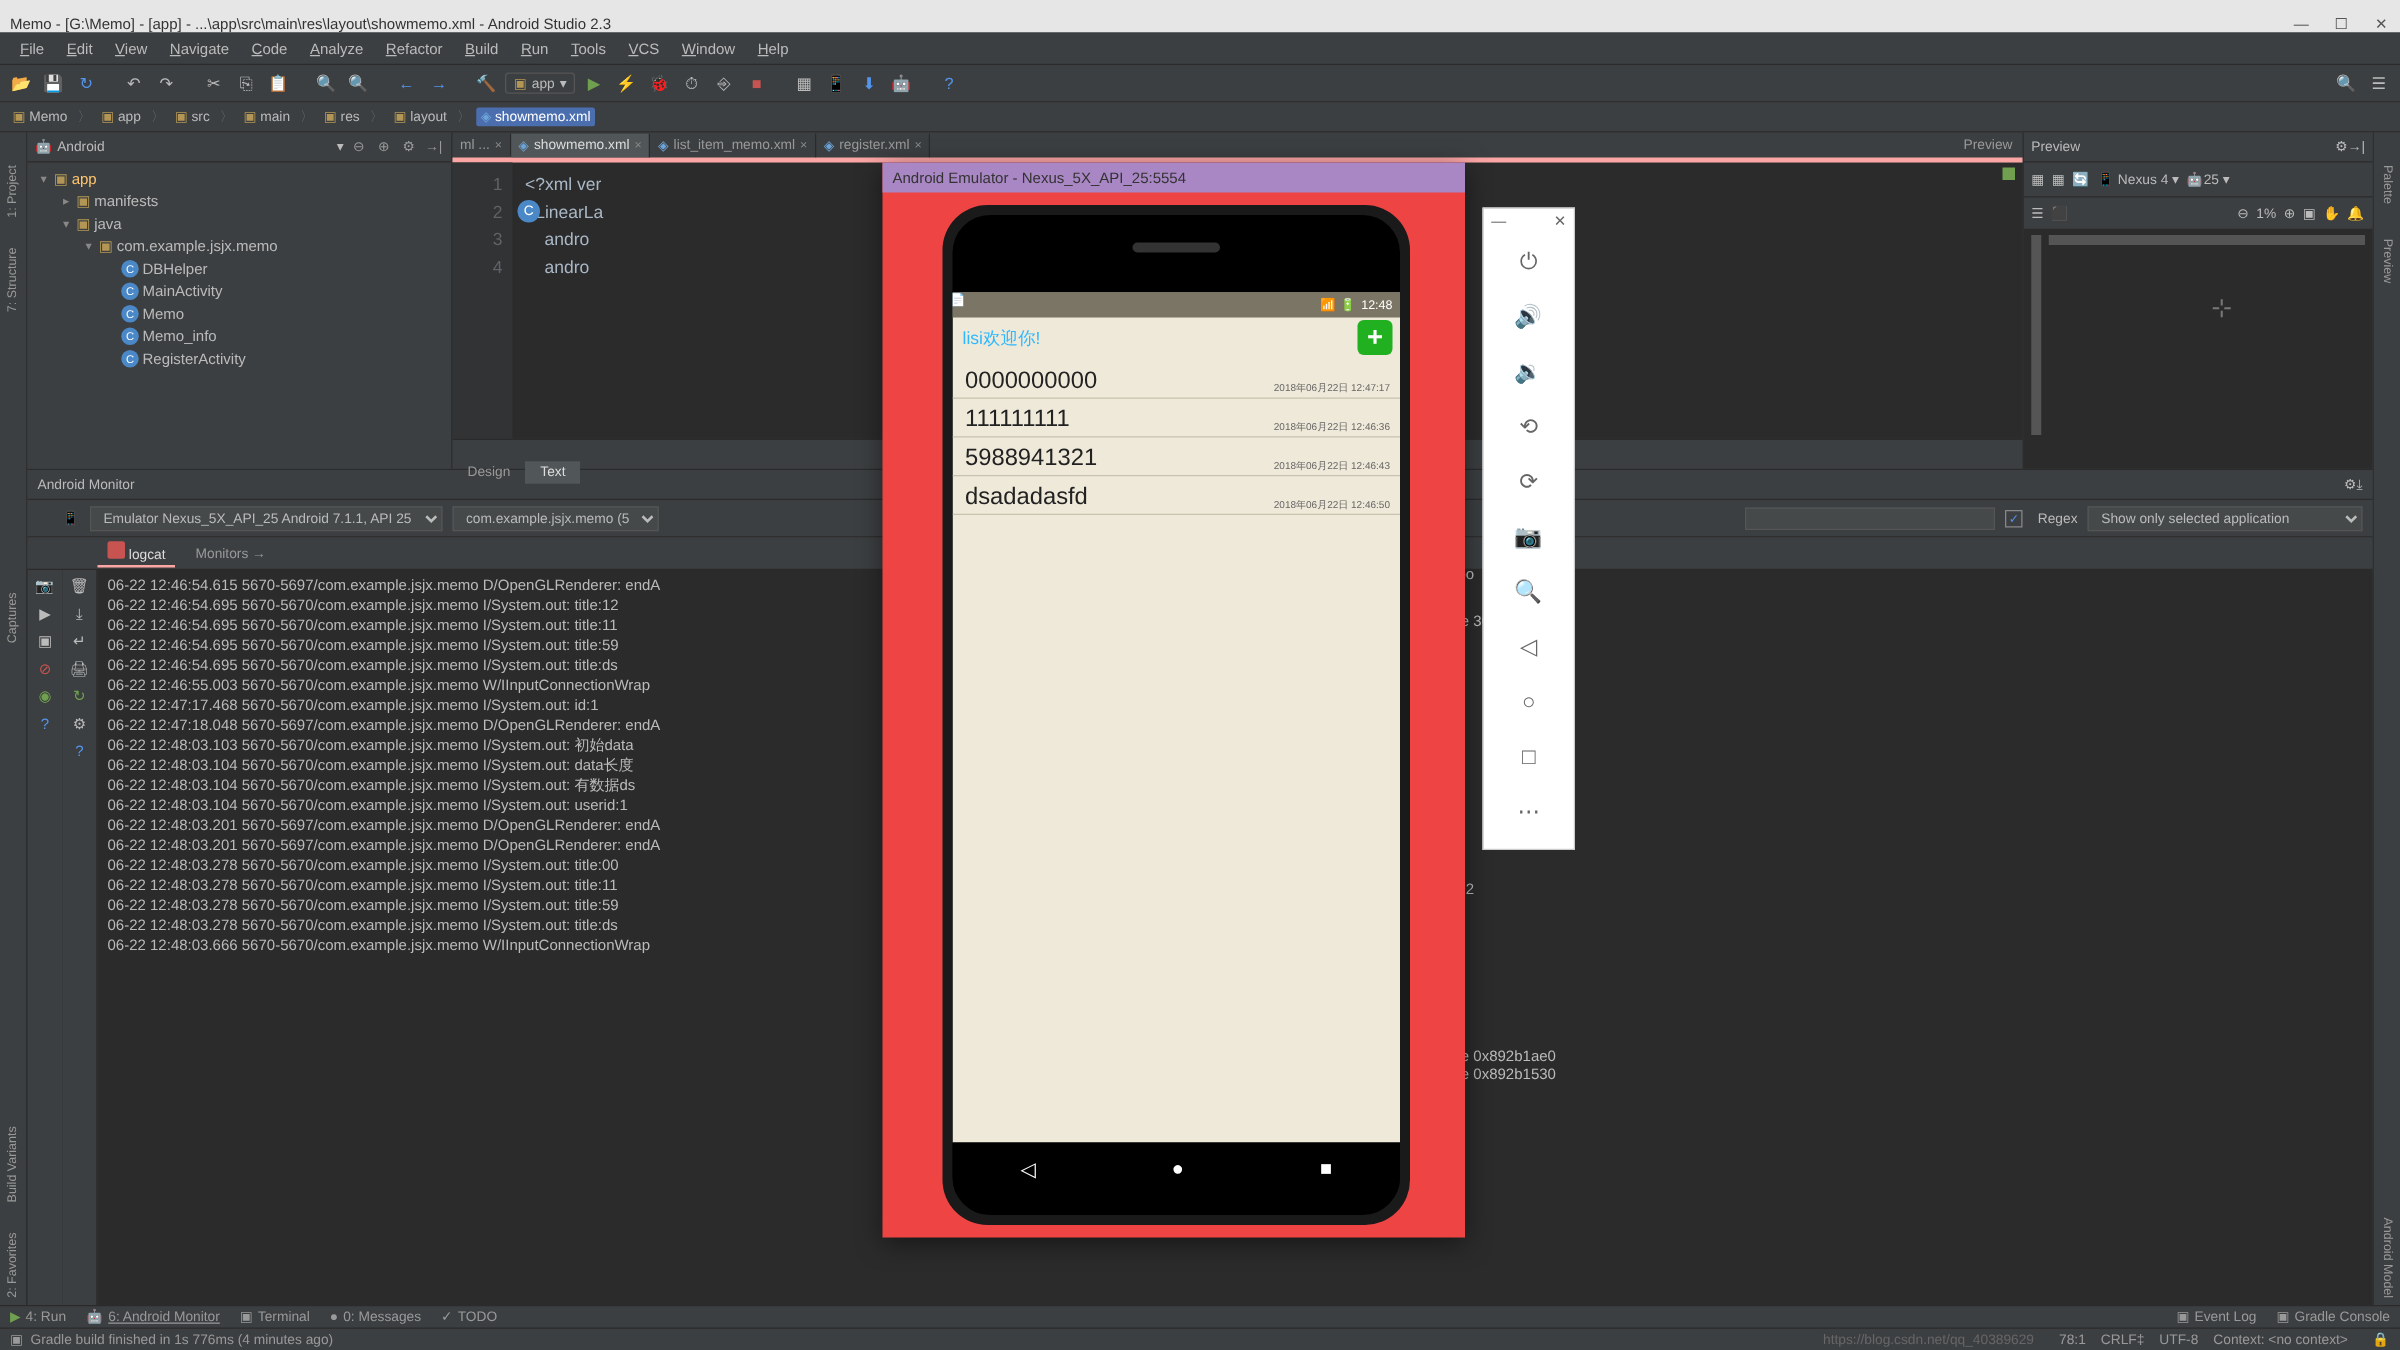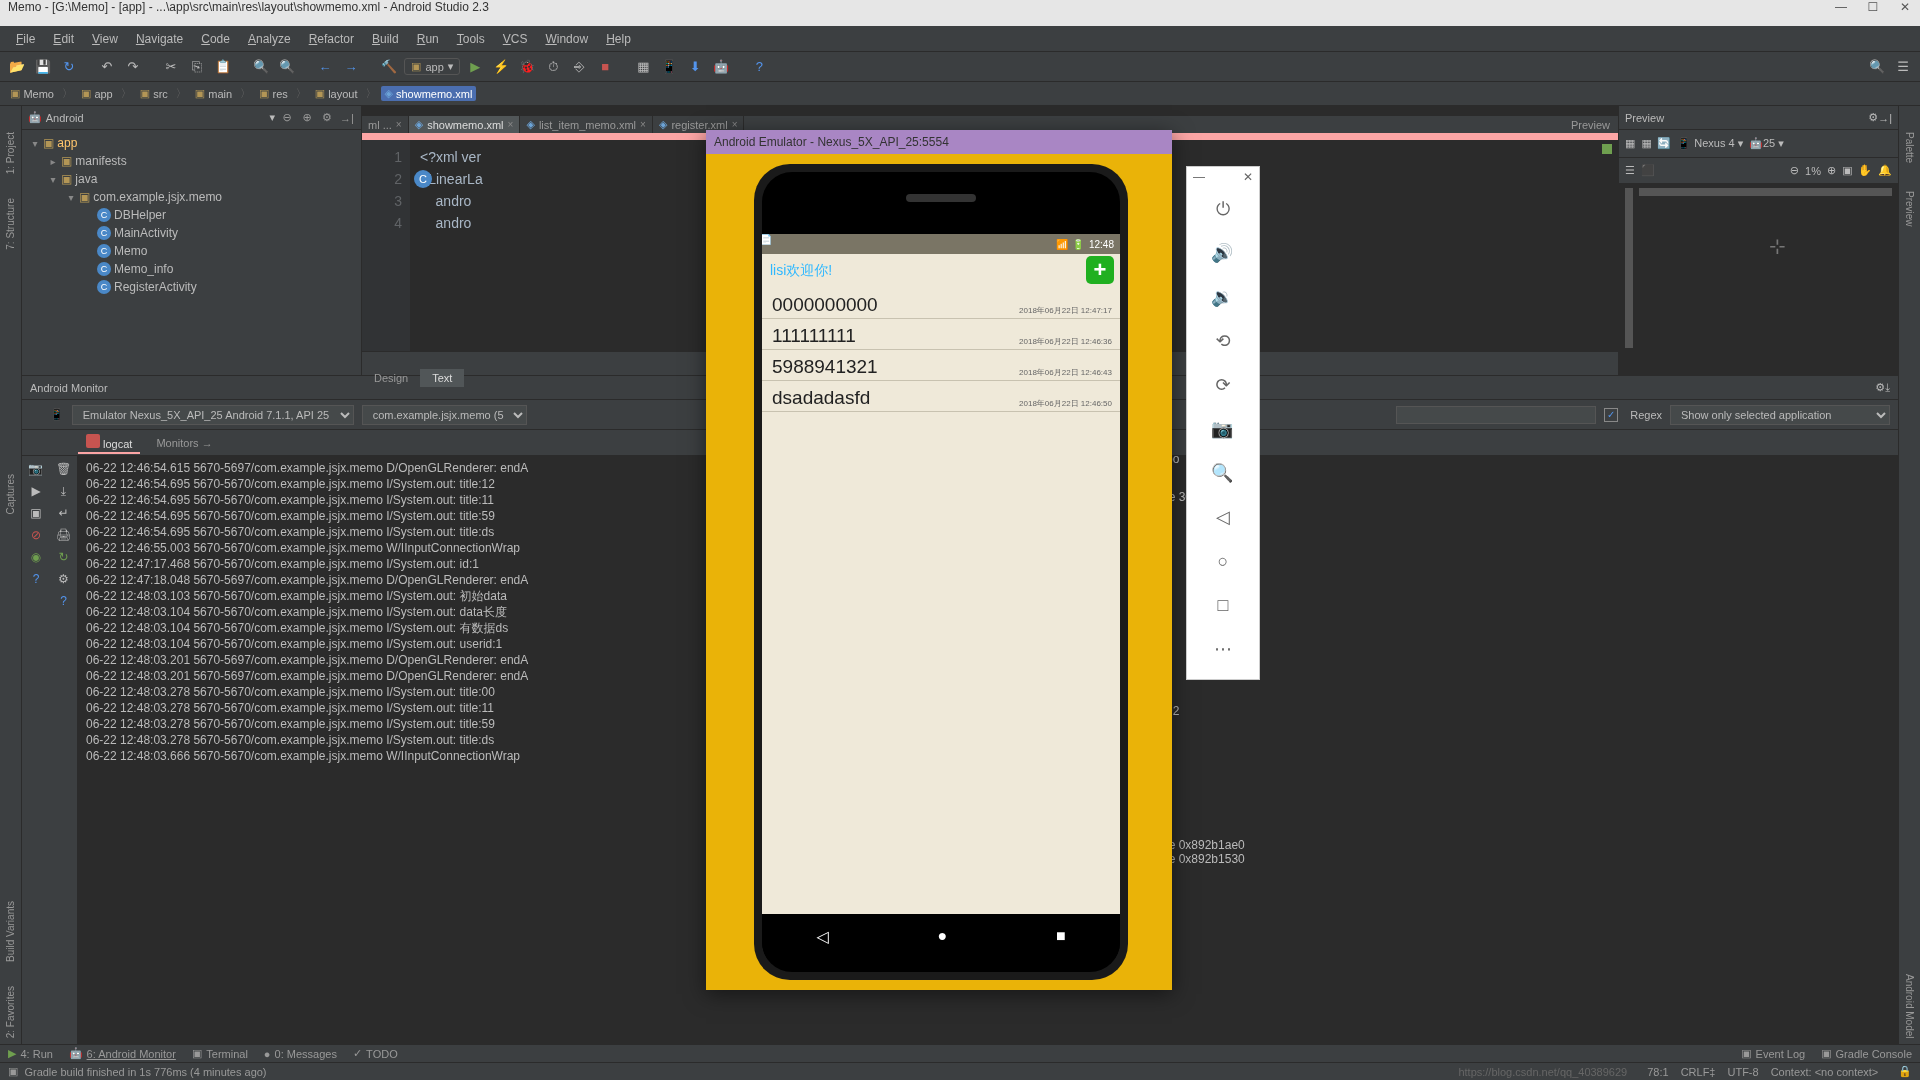--- a/index.html
+++ b/index.html
@@ -1,17 +1,17 @@
 <!DOCTYPE html>
 <html><head>
 <meta charset="utf-8">
 <style>
 *{box-sizing:border-box;margin:0;padding:0;font-family:"Segoe UI",Arial,sans-serif;}
 body{background:#3c3f41;color:#bbb;font-size:12px;overflow:hidden;width:1920px;height:1080px;position:relative;}
-.titlebar{height:26px;background:#e6e6e6;color:#333;display:flex;align-items:flex-start;padding:0 8px;font-size:12px;}
+.titlebar{height:26px;background:#e6e6e6;color:#333;display:flex;align-items:flex-end;padding:0 8px;font-size:12px;}
 .titlebar .wctrls{margin-left:auto;display:flex;gap:18px;color:#555;}
 .titlebar .wctrls span{width:14px;text-align:center;}
 .menubar{height:26px;background:#3c3f41;display:flex;align-items:center;padding:0 8px;gap:2px;border-bottom:1px solid #2b2b2b;}
 .menubar .m{padding:3px 8px;color:#bbb;cursor:default;}
 .menubar .m u{text-decoration:underline;}
 .toolbar{height:30px;background:#3c3f41;display:flex;align-items:center;padding:0 6px;gap:4px;border-bottom:1px solid #2b2b2b;}
 .tb{width:22px;height:22px;display:flex;align-items:center;justify-content:center;color:#bbb;font-size:13px;}
 .tb.sep{width:8px;}
 .tb.green{color:#6f9f4f;}
 .tb.red{color:#c75450;}
@@ -35,21 +35,21 @@
 .projhead{height:24px;display:flex;align-items:center;padding:0 6px;gap:4px;border-bottom:1px solid #2b2b2b;font-size:11px;}
 .projhead .dd{flex:1;}
 .projhead .ic{width:16px;text-align:center;color:#999;}
 .tree{flex:1;overflow:auto;padding:4px 0;font-size:12px;}
 .tree .row{display:flex;align-items:center;height:18px;padding-left:8px;gap:3px;}
 .tree .t{color:#888;width:10px;text-align:center;font-size:10px;}
 .tree .fold{color:#b39656;}
 .tree .cls{width:14px;height:14px;border-radius:50%;background:#4a88c7;color:#fff;font-size:9px;display:flex;align-items:center;justify-content:center;}
 .tree .bold{color:#ffc66d;}
 .editor{flex:1;display:flex;flex-direction:column;background:#2b2b2b;position:relative;}
-.tabs{height:24px;display:flex;align-items:center;background:#3c3f41;border-bottom:7px solid #fca5a5;font-size:11px;overflow:hidden;margin-top:10px;}
+.tabs{height:24px;display:flex;align-items:center;background:#3c3f41;border-bottom:4px solid #fca5a5;font-size:11px;overflow:hidden;}
 .tabs .tab{padding:3px 6px;display:flex;align-items:center;gap:4px;color:#999;border-right:1px solid #2b2b2b;}
 .tabs .tab.act{background:#515658;color:#ddd;}
 .tabs .tab .xml{color:#6ca4d8;}
 .tabs .tab .x{color:#888;font-size:10px;}
 .tabs .rspace{flex:1;}
 .code{position:relative;flex:1;display:flex;font-family:Consolas,monospace;font-size:14px;}
 .gutter{width:48px;background:#313335;color:#606366;text-align:right;padding:6px 8px 0 0;}
 .gutter div{height:22px;line-height:22px;}
 .codetxt{flex:1;padding:6px 0 0 10px;color:#a9b7c6;}
 .codetxt div{height:22px;line-height:22px;white-space:pre;}
@@ -74,21 +74,21 @@
 .monitor-strip{width:28px;background:#3c3f41;display:flex;flex-direction:column;align-items:center;gap:8px;padding-top:6px;}
 .monitor-strip2{width:28px;background:#3c3f41;display:flex;flex-direction:column;align-items:center;gap:8px;padding-top:6px;border-right:1px solid #2b2b2b;}
 .logcat{flex:1;font-family:Consolas,monospace;font-size:12px;color:#bbb;padding:4px 8px;overflow:auto;white-space:pre;}
 .logcat .line{height:16px;line-height:16px;}
 .btmbar{position:absolute;left:0;right:0;bottom:18px;height:18px;background:#3c3f41;display:flex;align-items:center;padding:0 8px;gap:16px;font-size:11px;border-top:1px solid #2b2b2b;}
 .btmbar .it{display:flex;align-items:center;gap:4px;color:#999;}
 .btmbar .rspace{flex:1;}
 .status{position:absolute;left:0;right:0;bottom:0;height:18px;background:#3c3f41;display:flex;align-items:center;padding:0 8px;font-size:11px;border-top:1px solid #2b2b2b;color:#999;}
 .status .rspace{flex:1;}
 
-.emu{position:absolute;left:706px;top:130px;width:466px;height:860px;background:#eab308;box-shadow:0 4px 20px rgba(0,0,0,.5);z-index:100;}
+.emu{position:absolute;left:706px;top:130px;width:466px;height:860px;background:#ef4444;box-shadow:0 4px 20px rgba(0,0,0,.5);z-index:100;}
 .emu-title{height:24px;background:#a986c4;color:#333;display:flex;align-items:center;padding:0 8px;font-size:12px;}
 .phone{position:absolute;left:48px;top:34px;width:374px;height:816px;background:#1a1a1a;border-radius:36px;padding:8px;}
 .phone-inner{width:100%;height:100%;background:#000;border-radius:30px;position:relative;overflow:hidden;}
 .speaker{position:absolute;top:22px;left:50%;transform:translateX(-50%);width:70px;height:8px;background:#333;border-radius:4px;}
 .screen{position:absolute;top:62px;left:0;right:0;bottom:58px;background:#efe9d9;}
 .statusb{height:20px;background:#7a7565;color:#fff;display:flex;align-items:center;justify-content:flex-end;padding:0 6px;font-size:10px;gap:4px;}
 .apphead{height:34px;display:flex;align-items:center;padding:0 8px;position:relative;}
 .apphead .wel{color:#2fb8ff;font-size:14px;}
 .addbtn{position:absolute;right:6px;top:2px;width:28px;height:28px;background:#20b020;border-radius:5px;display:flex;align-items:center;justify-content:center;color:#fff;font-size:22px;font-weight:bold;}
 .memolist{padding:0;}

